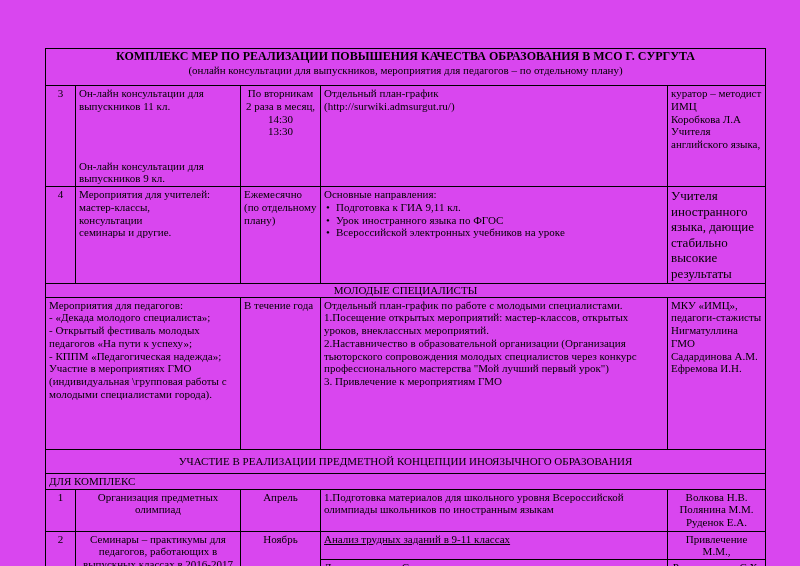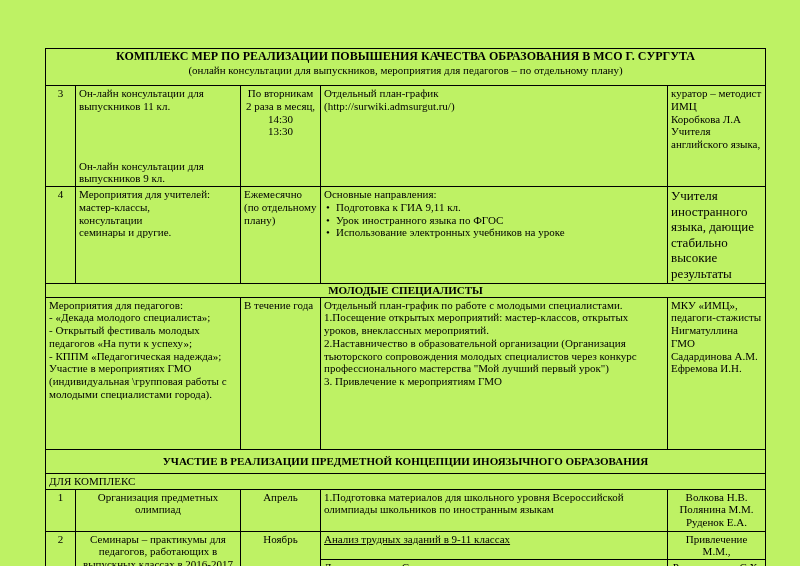--- a/index.html
+++ b/index.html
@@ -1,20 +1,20 @@
 <!DOCTYPE html>
 <html><head>
 <meta charset="utf-8">
 <style>
   html,body{margin:0;padding:0;}
   body{
     width:800px;height:566px;background:#ffffff;color:#000;
     font-family:"Liberation Serif","DejaVu Serif",serif;
   }
-  .page{position:relative;width:800px;height:566px;background:#bef264;overflow:hidden;}
+  .page{position:relative;width:800px;height:566px;background:#d946ef;overflow:hidden;}
   table.doc-table{
     position:absolute;left:45px;top:48px;width:720px;
     border-collapse:collapse;table-layout:fixed;
   }
   td{
     border:1px solid #000;vertical-align:top;
     padding:1px 3px;font-size:11px;line-height:1.16;
     word-wrap:break-word;
   }
   .c{text-align:center;}
@@ -27,21 +27,21 @@
   .mt10{}
   .rh37{height:37px;}
   .rh91{height:91px;}
   .rh64{height:64px;}
   .rh14{height:14px;}
   .rh152{height:152px;}
   .rh24{height:24px;}
   .rh16{height:16px;}
   .rh42{height:42px;}
   .rh21{height:21px;}
-  .sec{font-weight:bold;text-align:center;padding-top:0;padding-bottom:0;line-height:1.1;}
+  .sec{font-weight:normal;text-align:center;padding-top:0;padding-bottom:0;line-height:1.1;}
   .bullet{position:relative;padding-left:12px;}
   .bullet::before{content:"\2022";position:absolute;left:2px;top:0;}
 </style>
 </head>
 <body>
 
 <div class="page">
   <table class="doc-table">
     <colgroup>
       <col style="width:30px">
@@ -94,21 +94,21 @@
           <div>семинары и другие.</div>
         </td>
         <td>
           <div>Ежемесячно</div>
           <div>(по отдельному плану)</div>
         </td>
         <td>
           <div>Основные направления:</div>
           <div class="bullet">Подготовка к ГИА 9,11 кл.</div>
           <div class="bullet">Урок иностранного языка по ФГОС</div>
-          <div class="bullet">Использование электронных учебников на уроке</div>
+          <div class="bullet">Всероссийской электронных учебников на уроке</div>
         </td>
         <td>
           <div class="sm">Учителя иностранного языка, дающие стабильно высокие результаты</div>
         </td>
       </tr>
 
       <tr class="rh14">
         <td colspan="5" class="sec">
           <div>МОЛОДЫЕ СПЕЦИАЛИСТЫ</div>
         </td>

